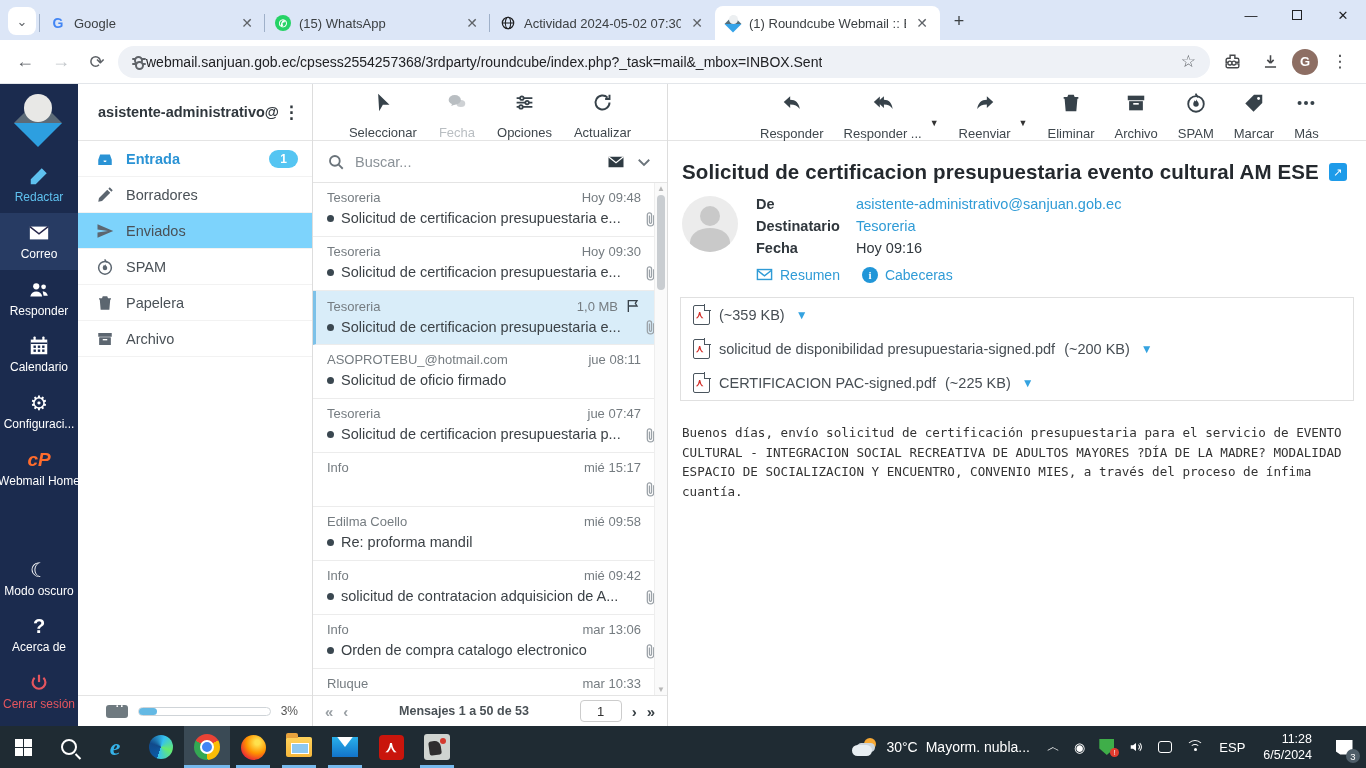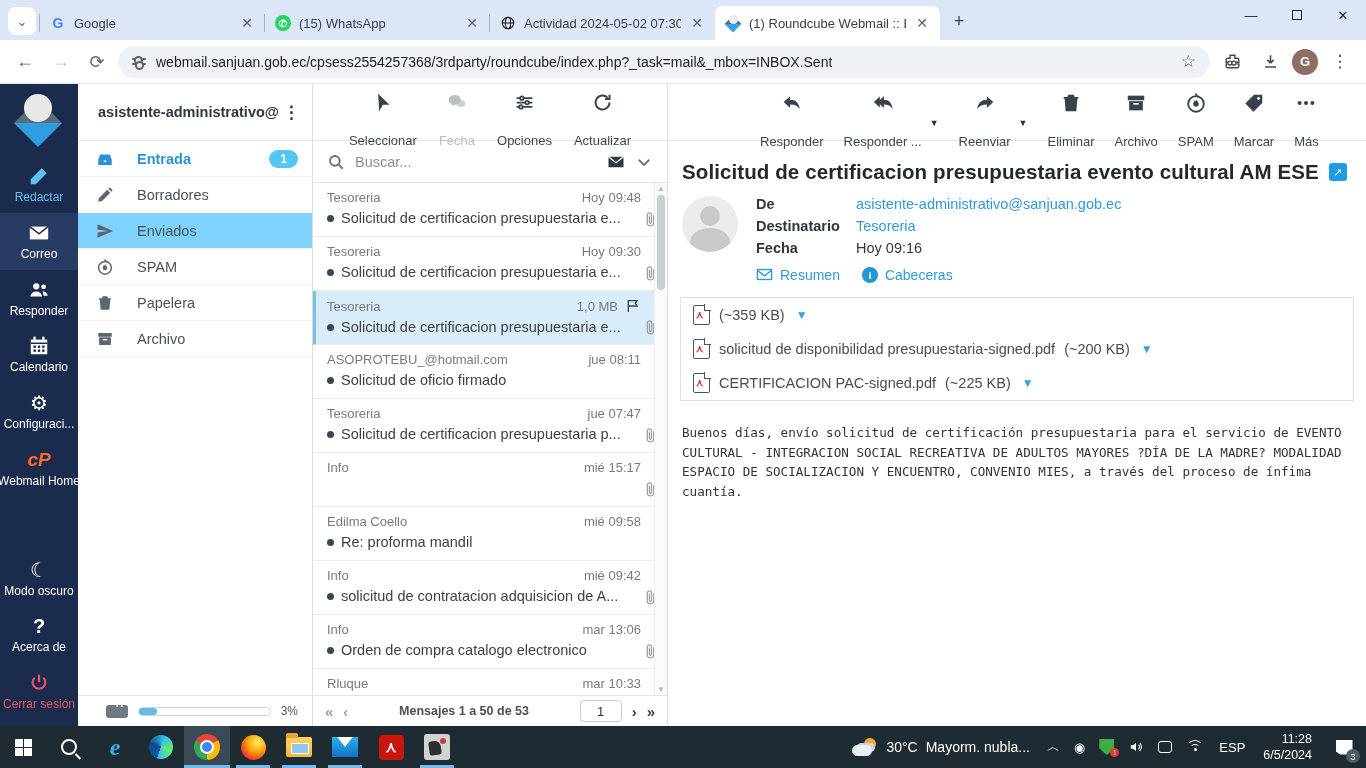--- a/index.html
+++ b/index.html
@@ -22,21 +22,21 @@
   .fav-rc .cube { width:12px; height:12px; background:linear-gradient(135deg,#546e7a 50%,#35a3e8 50%); transform:rotate(45deg); position:absolute; left:2px; top:3px; }
   .fav-rc .ball { width:9px; height:9px; border-radius:50%; background:#eceff1; position:absolute; left:3.5px; top:0; }
   .newtab { width:26px; height:26px; margin:0 0 6px 6px; color:#3c4043; font-size:18px; display:flex; align-items:center; justify-content:center; }
   .winctl { margin-left:auto; align-self:flex-start; display:flex; }
   .winctl span { width:46px; height:30px; display:flex; align-items:center; justify-content:center; color:#202124; font-size:13px; }
   .btn-max i { display:block; width:10px; height:10px; border:1.4px solid #202124; }
 
   .toolbar { position:absolute; left:0; top:40px; width:1366px; height:44px; background:#fff; display:flex; align-items:center; padding:0 10px; gap:6px; border-bottom:1px solid #e3e6ea; }
   .navbtn { width:30px; height:30px; display:flex; align-items:center; justify-content:center; font-size:18px; color:#5f6368; }
   .navbtn.disabled { color:#c3c7cb; }
-  .omnibox { flex:1; height:32px; background:#eef1f6; border-radius:16px; display:flex; align-items:center; padding:0 14px; gap:10px; }
+  .omnibox { flex:1; height:32px; background:#eef1f6; border-radius:16px; display:flex; align-items:center; padding:0 14px; }
   .omnibox .url { color:#202124; font-size:14px; white-space:nowrap; overflow:hidden; }
   .tune { display:flex; flex-direction:column; gap:3px; }
   .tune i { display:block; width:14px; height:2px; background:#5f6368; border-radius:1px; position:relative; }
   .tune i::after { content:""; position:absolute; top:-2px; width:5px; height:5px; border-radius:50%; background:#eef1f6; border:2px solid #5f6368; }
   .tune i:nth-child(1)::after { left:2px; } .tune i:nth-child(2)::after { right:2px; }
   .ob-right { margin-left:auto; color:#5f6368; font-size:17px; }
   .tb-icon { width:32px; height:32px; display:flex; align-items:center; justify-content:center; color:#46484b; font-size:17px; }
   .avatar-g { width:26px; height:26px; border-radius:50%; background:#8d6e63; color:#fff; font-size:13px; font-weight:bold; display:flex; align-items:center; justify-content:center; }
 
   
@@ -54,37 +54,37 @@
   .rail-item.compose { color:#5ec1ef; }
   .rail-item.logout { color:#e4555e; }
   .rail-spacer { flex:1; }
   .cp-logo { font-weight:bold; font-style:italic; color:#ff6c2c; font-size:19px; line-height:22px; }
 
   
   .folders { position:absolute; left:78px; top:0; width:235px; height:642px; background:#fff; border-right:1px solid #ddd; }
   .f-head { height:57px; border-bottom:1px solid #e4e4e4; display:flex; align-items:center; padding:0 8px 0 20px; }
   .f-head .acct { flex:1; font-size:14.5px; font-weight:bold; color:#30373d; white-space:nowrap; overflow:hidden; }
   .f-head .kebab { color:#30373d; font-size:17px; font-weight:bold; padding:0 4px; }
-  .folder { height:36px; display:flex; align-items:center; gap:23px; padding:0 14px 0 18px; font-size:14.5px; color:#4a5157; border-bottom:1px solid #f2f2f2; }
+  .folder { height:36px; display:flex; align-items:center; gap:12px; padding:0 14px 0 18px; font-size:14.5px; color:#4a5157; border-bottom:1px solid #f2f2f2; }
   .folder svg { width:18px; height:18px; flex:0 0 18px; color:#5c6670; }
   .folder.inbox { color:#2a93d5; font-weight:bold; }
   .folder.inbox svg { color:#2a93d5; }
   .folder.selected { background:#7dd3fc; }
   .badge { margin-left:auto; background:#55c5f2; color:#fff; font-size:12px; font-weight:bold; border-radius:9px; padding:2px 11px; }
   .quota { position:absolute; left:0; bottom:0; width:234px; height:31px; border-top:1px solid #e4e4e4; display:flex; align-items:center; gap:10px; padding:0 14px 0 28px; }
   .disk { width:22px; height:13px; background:#6f7a80; border-radius:3px; position:relative; }
   .disk::after { content:"··"; position:absolute; right:3px; top:-5px; color:#fff; font-weight:bold; font-size:11px; letter-spacing:1px; }
   .qbar { flex:1; height:9px; border:1px solid #cfd4d8; border-radius:5px; position:relative; background:#fff; }
   .qfill { position:absolute; left:0; top:0; height:7px; width:18px; background:#64b9e4; border-radius:4px; }
   .qtext { font-size:12px; color:#555; }
 
   
   .mlist { position:absolute; left:313px; top:0; width:355px; height:642px; background:#fff; border-right:1px solid #ddd; }
   .l-toolbar { height:57px; border-bottom:1px solid #e4e4e4; display:flex; align-items:flex-start; justify-content:center; gap:22px; padding-top:8px; }
-  .tbtn { display:flex; flex-direction:column; align-items:center; gap:20px; font-size:13px; color:#3f474d;text-align:center; }
+  .tbtn { display:flex; flex-direction:column; align-items:center; gap:12px; font-size:13px; color:#3f474d;text-align:center; }
   .tbtn svg { width:21px; height:21px; color:#37424a; }
   .tbtn.disabled, .tbtn.disabled svg { color:#b9bec2; }
   .searchrow { height:42px; display:flex; align-items:center; gap:10px; padding:0 14px; border-bottom:1px solid #e4e4e4; }
   .searchrow .ph { flex:1; color:#8b9298; font-size:14.5px; }
   .searchrow svg { width:18px; height:18px; color:#6a737a; }
   .searchrow .mailico { color:#2f3b43; }
   .rows { position:absolute; left:0; top:99px; width:354px; bottom:31px; overflow:hidden; }
   .msg { height:54px; padding:7px 26px 0 14px; border-bottom:1px solid #ececec; position:relative; }
   .msg .top { display:flex; align-items:center; font-size:13px; color:#757c81; }
   .msg .top .sender { flex:1; white-space:nowrap; overflow:hidden; }

